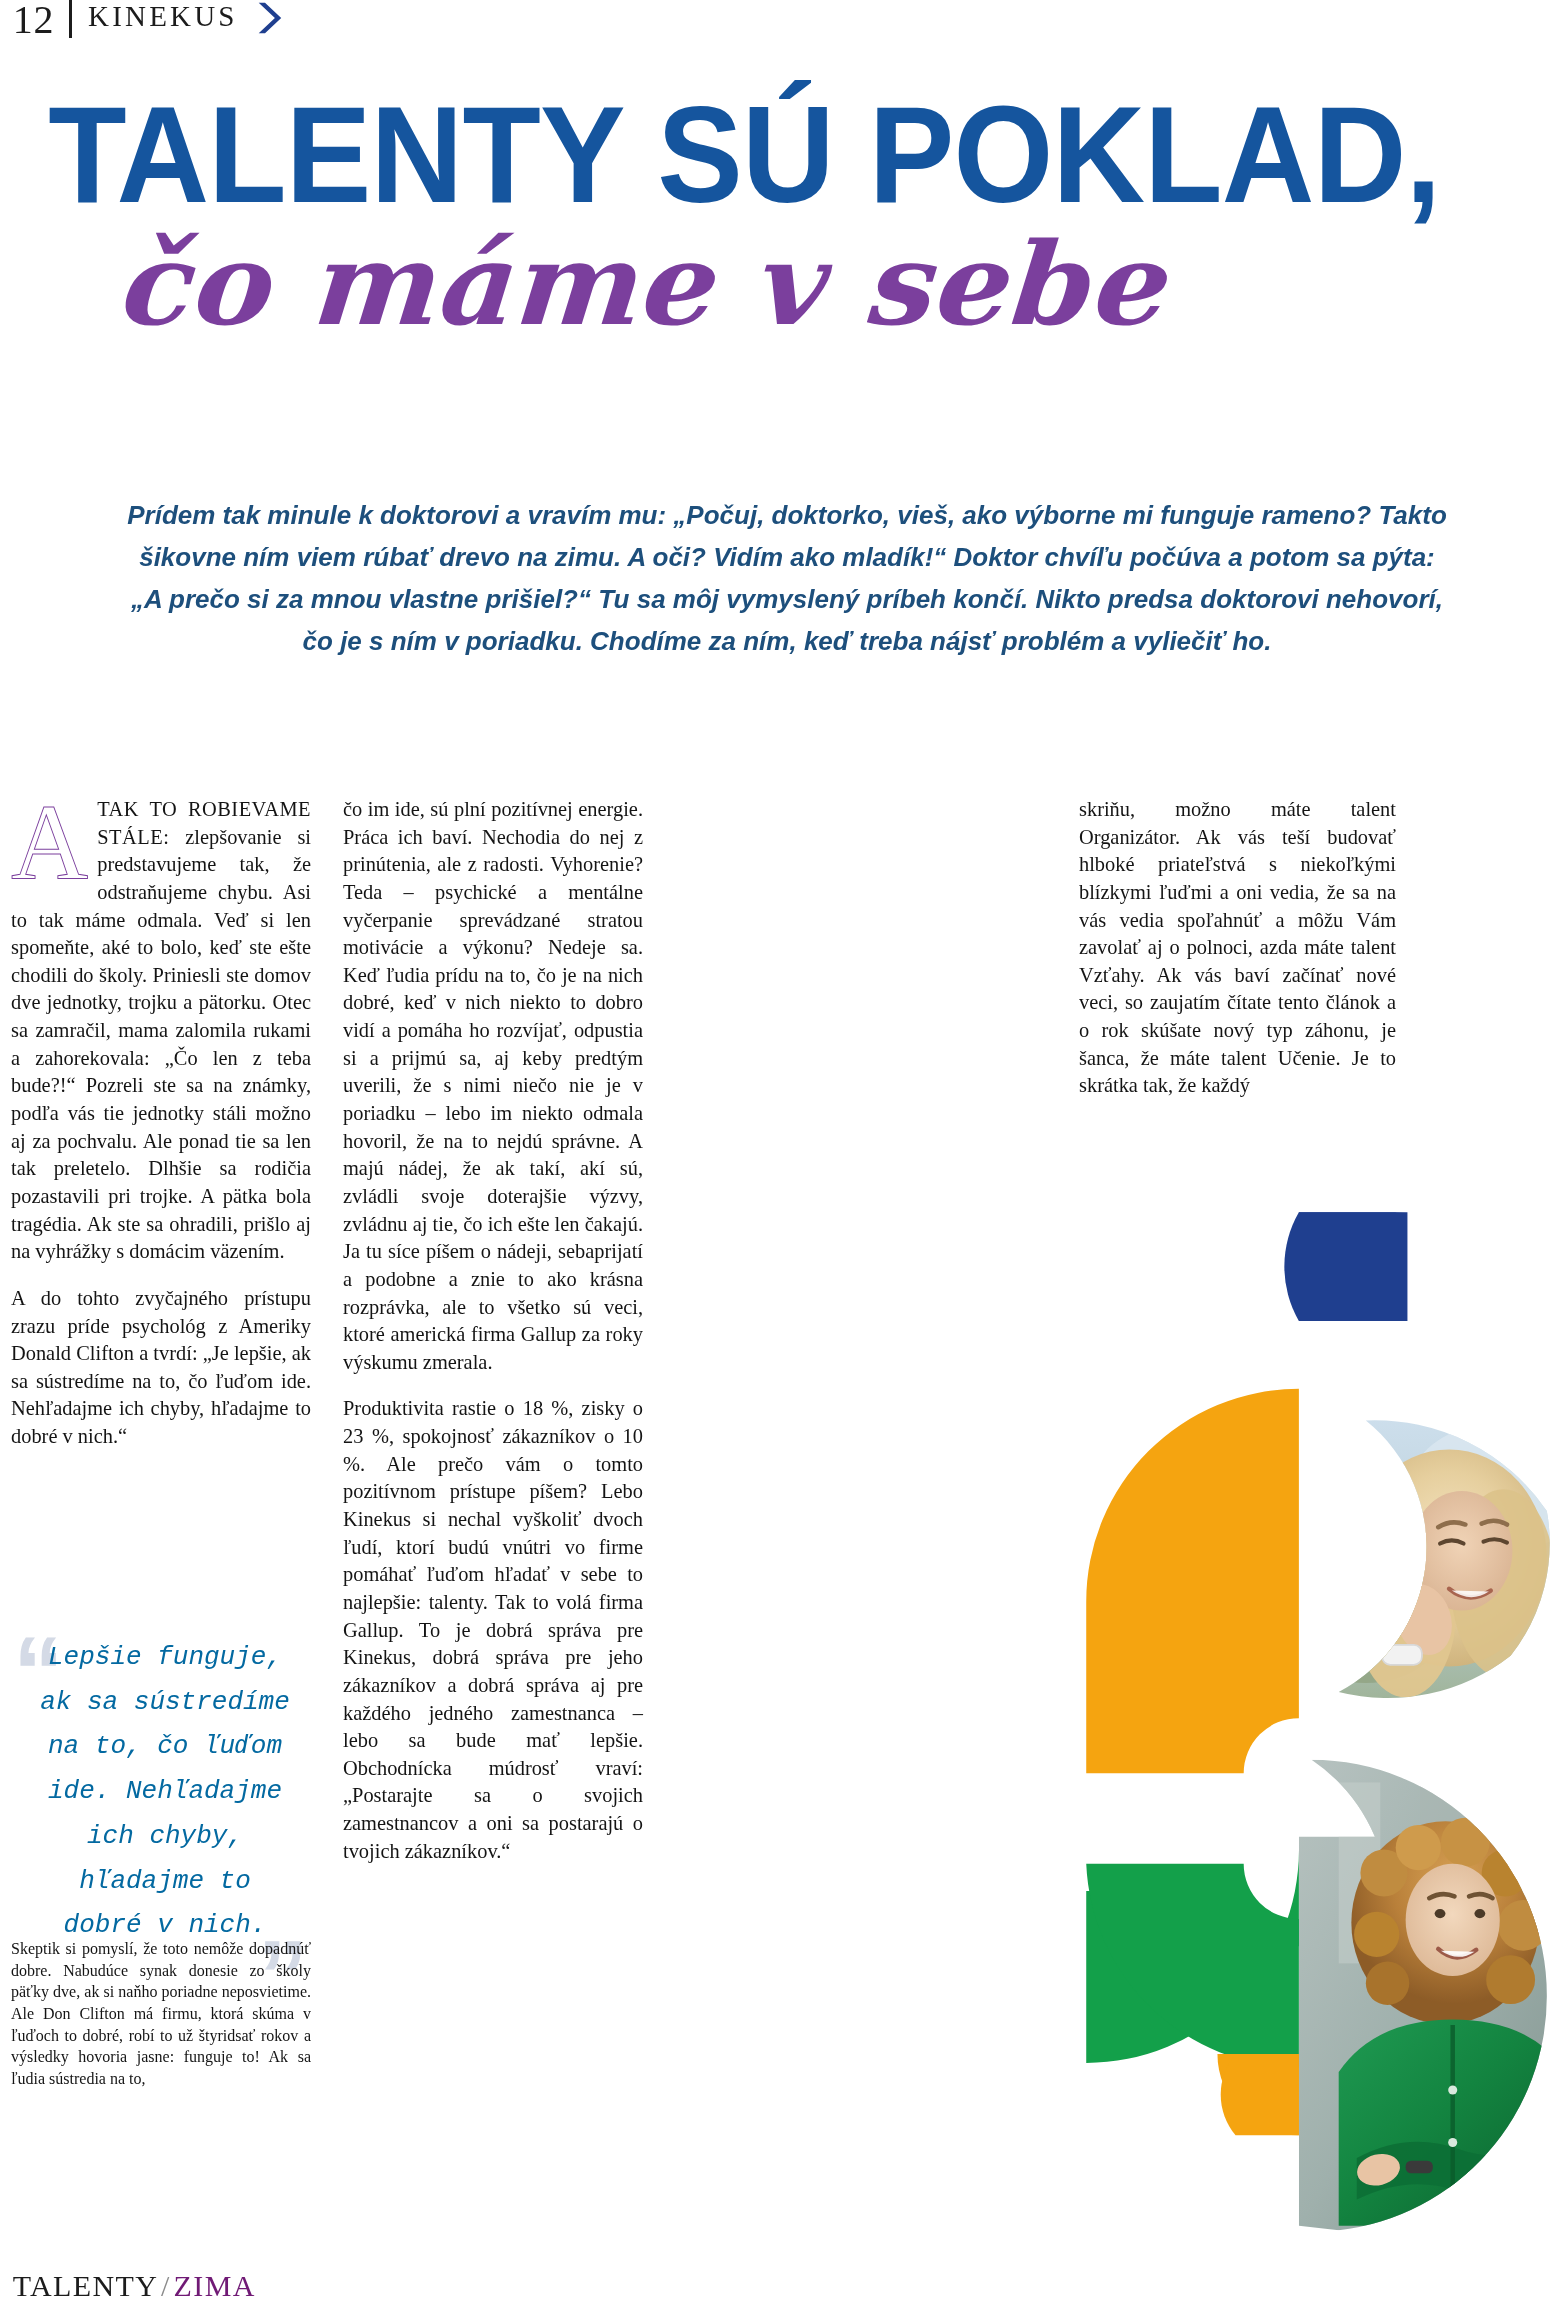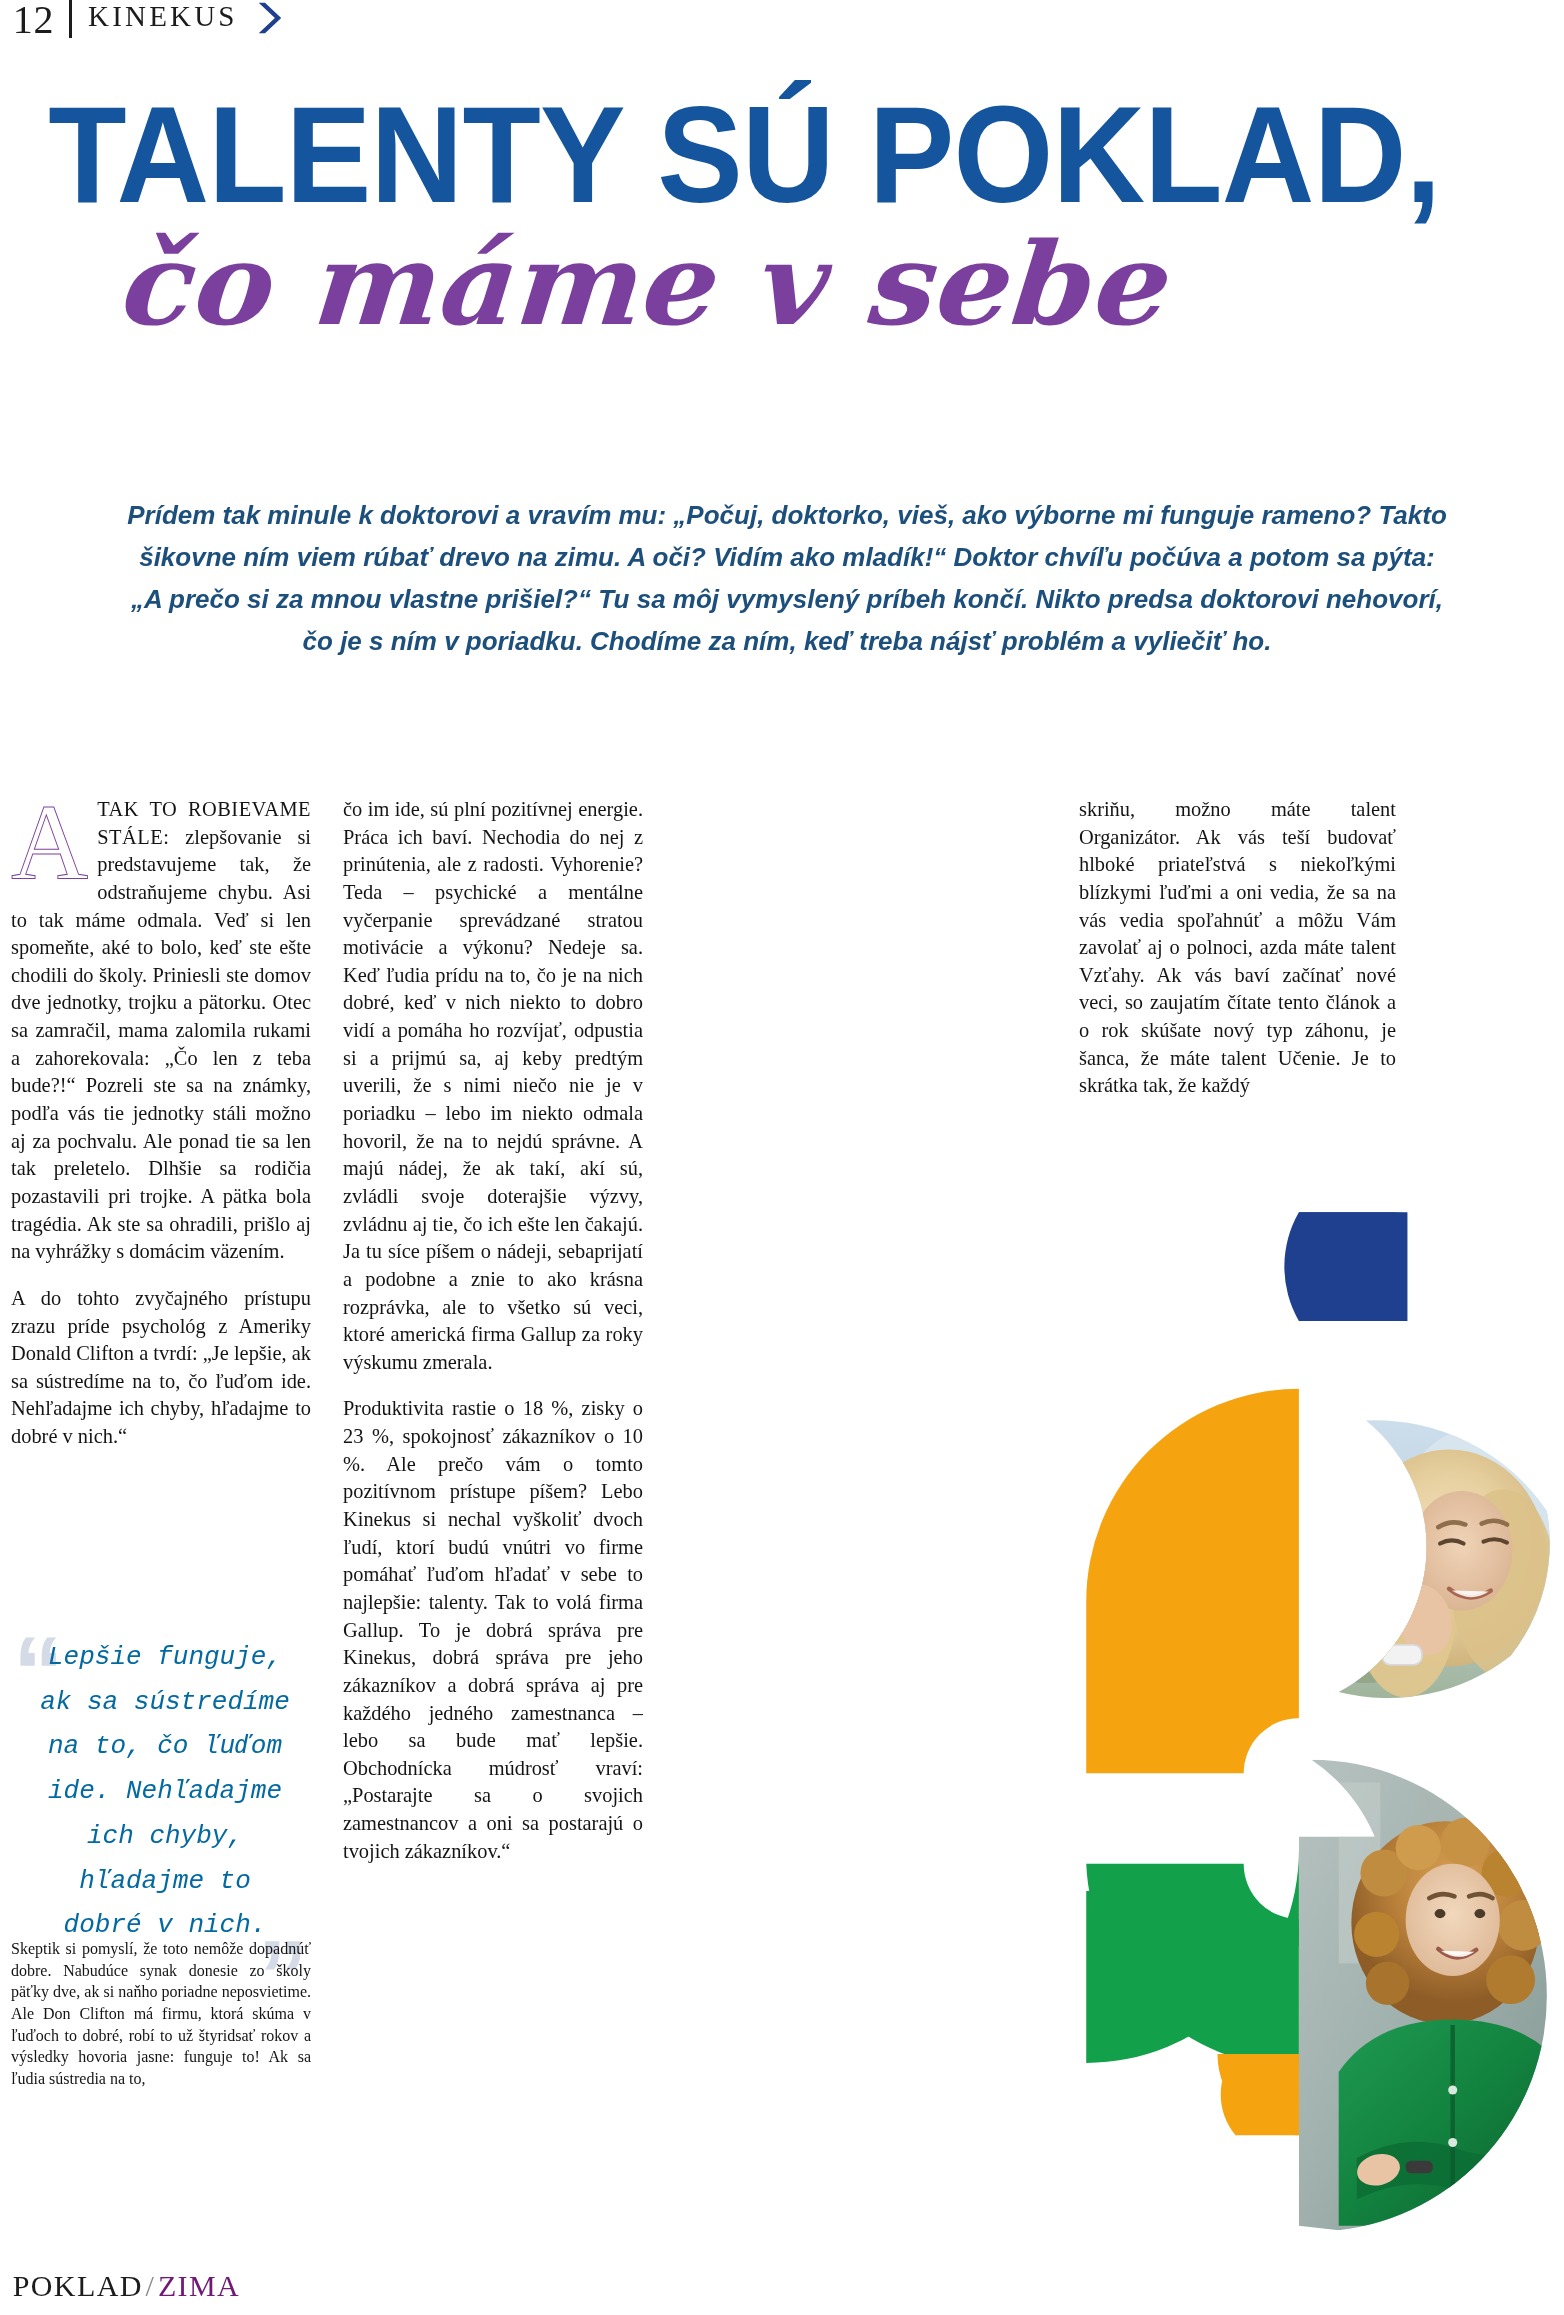--- a/index.html
+++ b/index.html
@@ -414,15 +414,15 @@
       <rect x="404" y="1118" width="30" height="14" rx="6" fill="#3a3a3a"></rect>
 
       <path d="M456 968 L456 1190" stroke="#0a5c2b" stroke-width="5" opacity="0.8"></path>
       <circle cx="456" cy="1040" r="5" fill="#d9e8dd"></circle>
       <circle cx="456" cy="1098" r="5" fill="#d9e8dd"></circle>
     </g>
   </svg>
 </div>
 
 <div id="page-footer">
-  <span id="footer-brand">POKLAD</span><span id="footer-sep">/</span><span id="footer-issue">ZIMA</span>
+  <span id="footer-brand">TALENTY</span><span id="footer-sep">/</span><span id="footer-issue">ZIMA</span>
 </div>
 
 
 </body></html>

